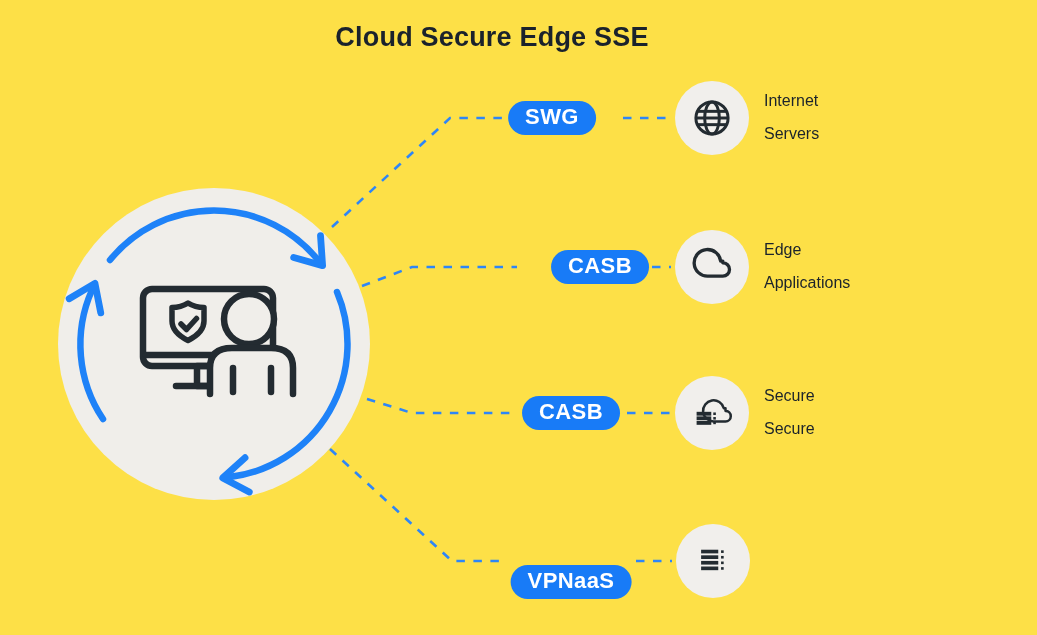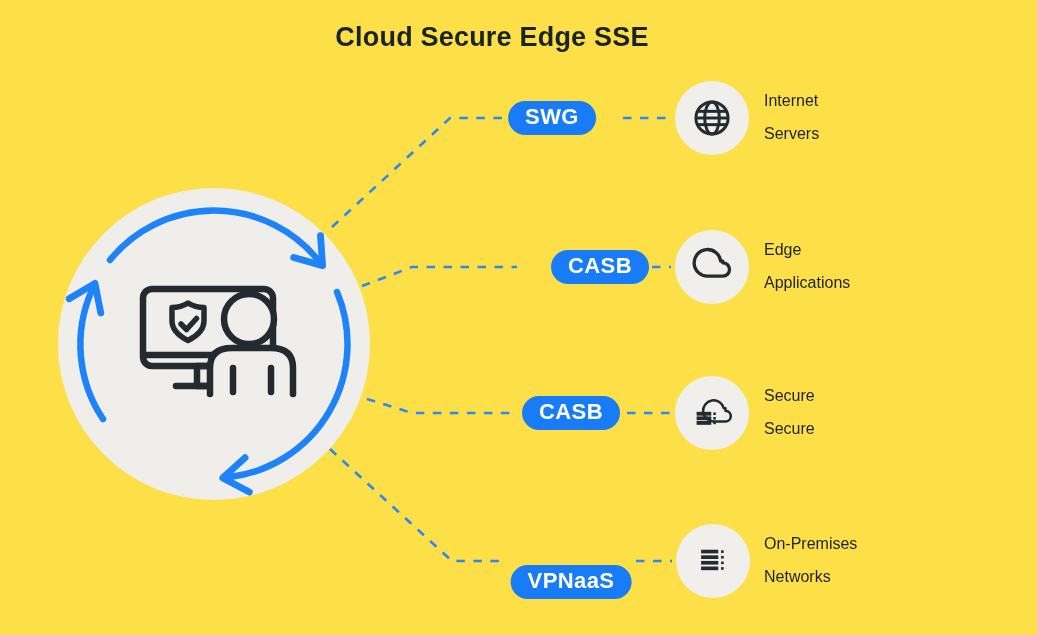--- a/index.html
+++ b/index.html
@@ -136,18 +136,14 @@
     <div>Servers</div>
   </div>
   <div class="row-label" style="top:234px;">
     <div>Edge</div>
     <div>Applications</div>
   </div>
   <div class="row-label" style="top:380px;">
     <div>Secure</div>
     <div>Secure</div>
   </div>
-  <div class="row-label" style="top:528px;">
-    <div>On-Premises</div>
-    <div>Networks</div>
-  </div>
 
 </div>
 
 </body></html>

